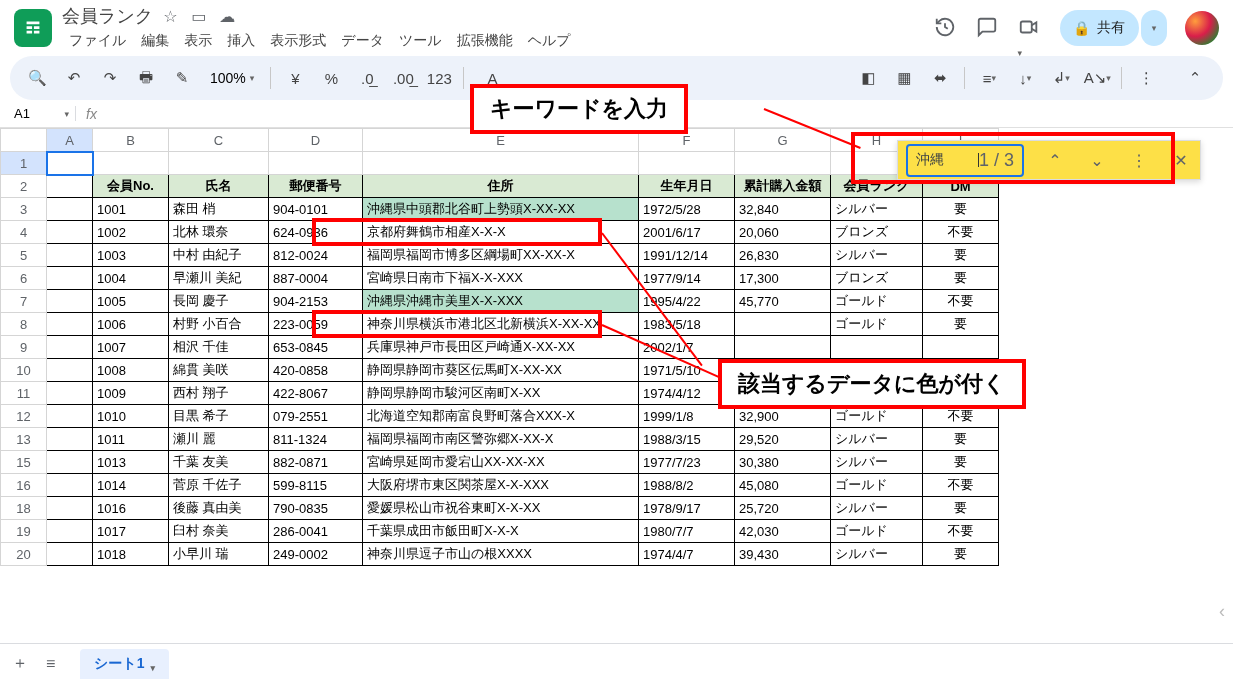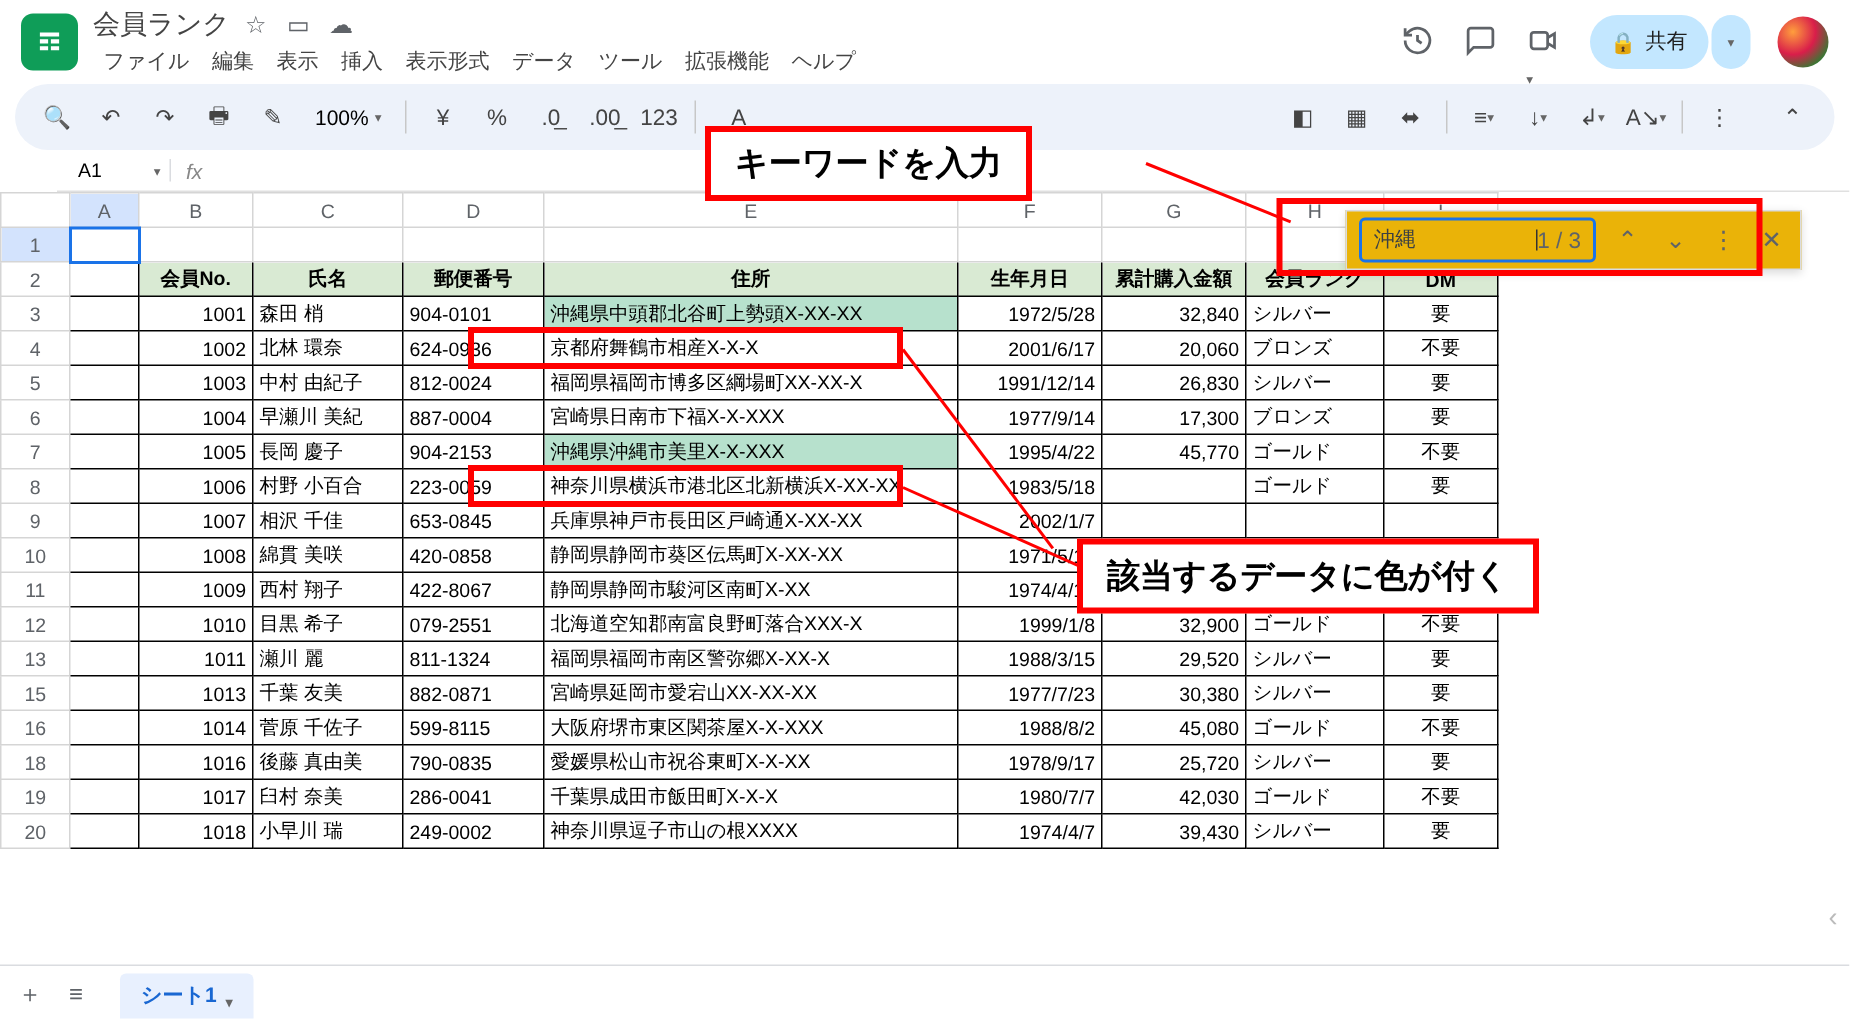--- a/index.html
+++ b/index.html
@@ -23,52 +23,52 @@
 
 
 .toolbar { display: flex; align-items: center; gap: 8px; padding: 4px 14px; height: 44px; background: #edf2fa; border-radius: 24px; margin: 0 10px; }
 .tb-btn { width: 28px; height: 28px; display: flex; align-items: center; justify-content: center; color: #444; border-radius: 4px; font-size: 15px; }
 .tb-sep { width: 1px; height: 22px; background: #c7c7c7; margin: 0 2px; }
 .zoom { font-size: 14px; padding: 0 6px; display:flex; align-items:center; gap:4px; }
 .chev-down { font-size: 9px; color:#666; }
 .collapse-arrow { margin-left: auto; }
 
 
-.formula-row { display: flex; align-items: center; height: 28px; border-bottom: 1px solid #e0e0e0; padding: 0 8px; margin-left: 38px; }
+.formula-row { display: flex; align-items: center; height: 28px; border-bottom: 1px solid #e0e0e0; padding: 0 8px; }
 .namebox { width: 68px; font-size: 13px; padding: 0 6px; border-right: 1px solid #dadce0; display:flex; align-items:center; justify-content:space-between; }
 .fx { font-style: italic; color: #888; padding: 0 10px; font-size: 14px; }
 
 
 .grid-wrap { position: relative; overflow: hidden; height: 540px; }
 table.sheet { border-collapse: collapse; table-layout: fixed; font-size: 13px; }
 .sheet th, .sheet td { border: 1px solid #d5d5d5; height: 23px; padding: 0 4px; white-space: nowrap; overflow: hidden; }
 .sheet th { background: #fff; font-weight: normal; color: #5f6368; text-align: center; }
 .rowhdr { background: #fff; text-align: center; color: #5f6368; width: 46px; }
 .colhdr-sel { background: #d3e3fd !important; color: #0b57d0; }
 .rowhdr-sel { background: #d3e3fd !important; color: #0b57d0; }
 td.sel { outline: 2px solid #1a73e8; outline-offset: -1px; background: #fff; }
 .hdr-green { background: #d9ead3 !important; text-align: center; font-weight: bold; border: 1px solid #000 !important; }
 .data-bordered td { border: 1px solid #000; }
-td.num { text-align: right; }
+td.num { text-align: left; }
 td.center { text-align: center; }
 td.hl { background: #b7e1cd; }
 
 
 .red-box { position: absolute; border: 3px solid #ff0000; pointer-events: none; }
 .red-box.thick { border-width: 4px; }
 
 
 .callout { position: absolute; background: #fff; border: 4px solid #ff0000; padding: 6px 16px; font-size: 22px; font-weight: bold; font-family: "MS Gothic","Hiragino Kaku Gothic",sans-serif; }
 .callout-line { position: absolute; background: #ff0000; height: 2px; transform-origin: left center; }
 
 
-.find-bar { position: absolute; right: 32px; top: 140px; width: 304px; height: 40px; background: #eab308; border: 1px solid #dadce0; box-shadow: 0 2px 6px rgba(0,0,0,.15); display: flex; align-items: center; padding: 0 8px; gap: 10px; }
+.find-bar { position: absolute; right: 32px; top: 140px; width: 304px; height: 40px; background: #fde047; border: 1px solid #dadce0; box-shadow: 0 2px 6px rgba(0,0,0,.15); display: flex; align-items: center; padding: 0 8px; gap: 20px; }
 .find-input-wrap { flex: 1; border: 2px solid #1a73e8; border-radius: 4px; padding: 4px 8px; display:flex; align-items:center; font-size: 14px; }
 .find-input-wrap .q { flex:1; color:#3c4043; }
-.find-count { color: #5f6368; font-size: 15px; }
+.find-count { color: #5f6368; font-size: 18px; }
 .find-btn { width: 22px; height: 22px; color: #5f6368; display:flex; align-items:center; justify-content:center; }
 
 
 .sheet-tabs { position: absolute; bottom: 0; left: 0; right: 0; height: 40px; border-top: 1px solid #dadce0; display: flex; align-items: center; padding: 0 12px; gap: 14px; background:#fff; }
 .sheet-tab { background: #e8f0fe; color: #1967d2; padding: 6px 14px; border-radius: 4px 4px 0 0; font-size: 14px; display:flex; align-items:flex-end; gap:6px; font-weight:bold; }
 .tab-btn { width:20px; color:#5f6368; }
 .scroll-affordance { position:absolute; right:8px; bottom:46px; color:#bbb; font-size:18px; }
 </style>
 </head>
 <body>

